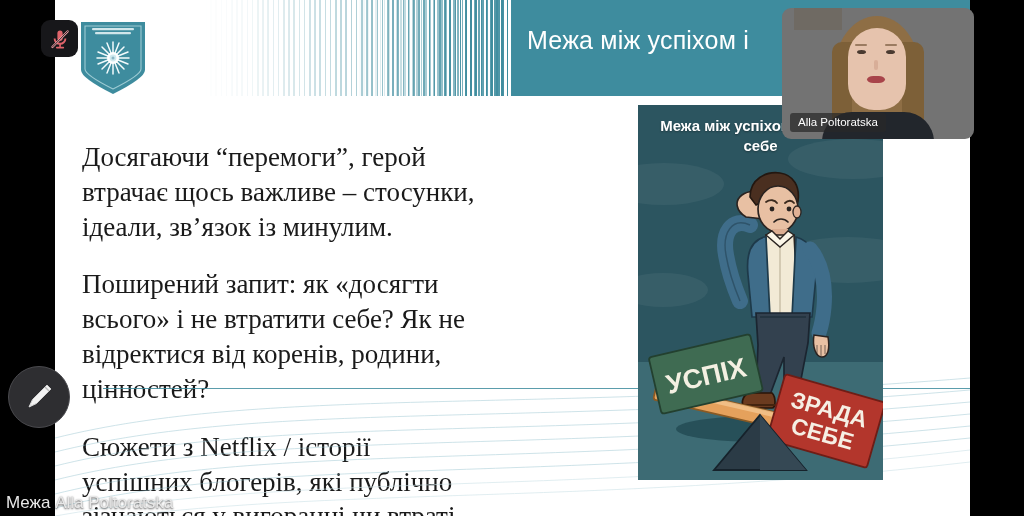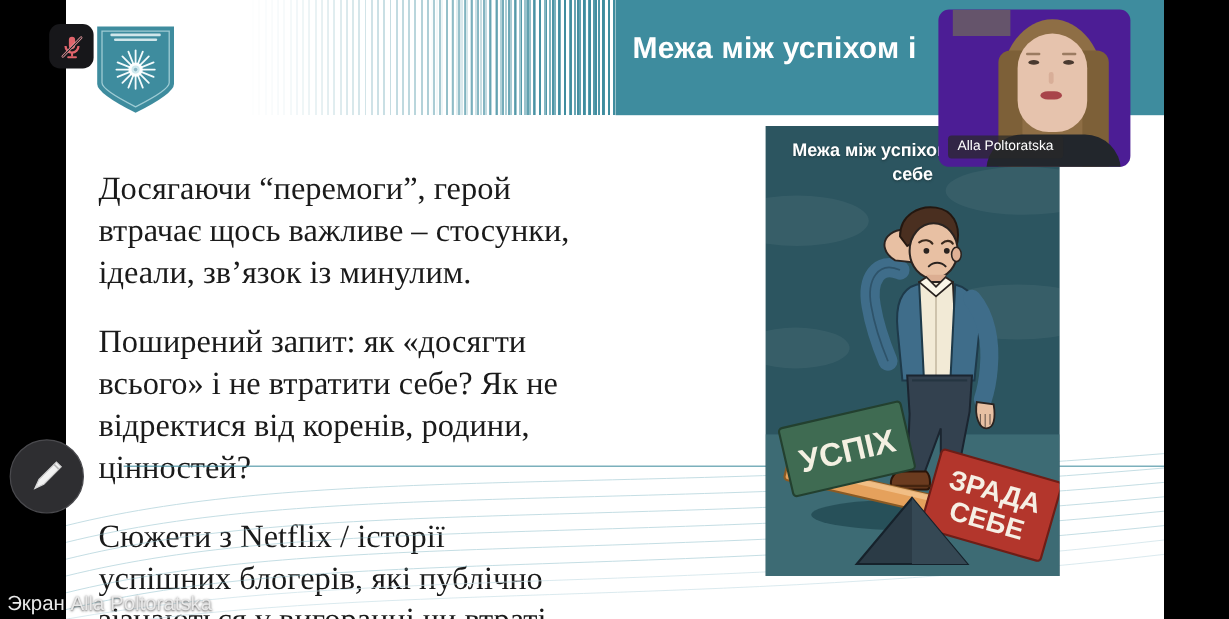--- a/index.html
+++ b/index.html
@@ -54,21 +54,21 @@
   .header-band {
     position: absolute;
     left: 458px; top: 0;
     width: 457px; height: 96px;
     background: #3e8c9e;
   }
   .header-title {
     position: absolute;
     left: 14px; top: 26px;
     font-size: 25px;
-    font-weight: bold;
+    font-weight: normal;
     color: #ffffff;
     white-space: nowrap;
     letter-spacing: .2px;
   }
 
   
   .crest {
     position: absolute;
     left: 24px; top: 20px;
     width: 68px; height: 76px;
@@ -171,24 +171,24 @@
     border-radius: 50%;
     background: #2e2e31;
     border: 1px solid #4a4a4e;
     display: flex; align-items: center; justify-content: center;
   }
 
   
   .video-tile {
     position: absolute;
     left: 782px; top: 8px;
-    width: 160px; height: 131px;
+    width: 192px; height: 131px;
     border-radius: 9px;
     overflow: hidden;
-    background: #4c1d95;
+    background: #737373;
   }
   .vt-wall {
     position: absolute; inset: 0;
     background: linear-gradient(165deg, #b9b0a4 0%, #a79c8e 42%, #8f8madd 42%, #7d7a72 100%);
   }
   .vt-frame {
     position: absolute; left: 12px; top: 0; width: 48px; height: 22px;
     background: #6e675d; opacity: .75;
   }
   .vt-hair {
@@ -418,15 +418,15 @@
     <div class="vt-face"></div>
     <div class="vt-brow l"></div>
     <div class="vt-brow r"></div>
     <div class="vt-eye l"></div>
     <div class="vt-eye r"></div>
     <div class="vt-nose"></div>
     <div class="vt-mouth"></div>
     <div class="vt-name">Alla Poltoratska</div>
   </div>
 
-  <div class="share-status">Экран Alla Poltoratska</div>
+  <div class="share-status">Межа Alla Poltoratska</div>
 
 </div>
 
 </body></html>

